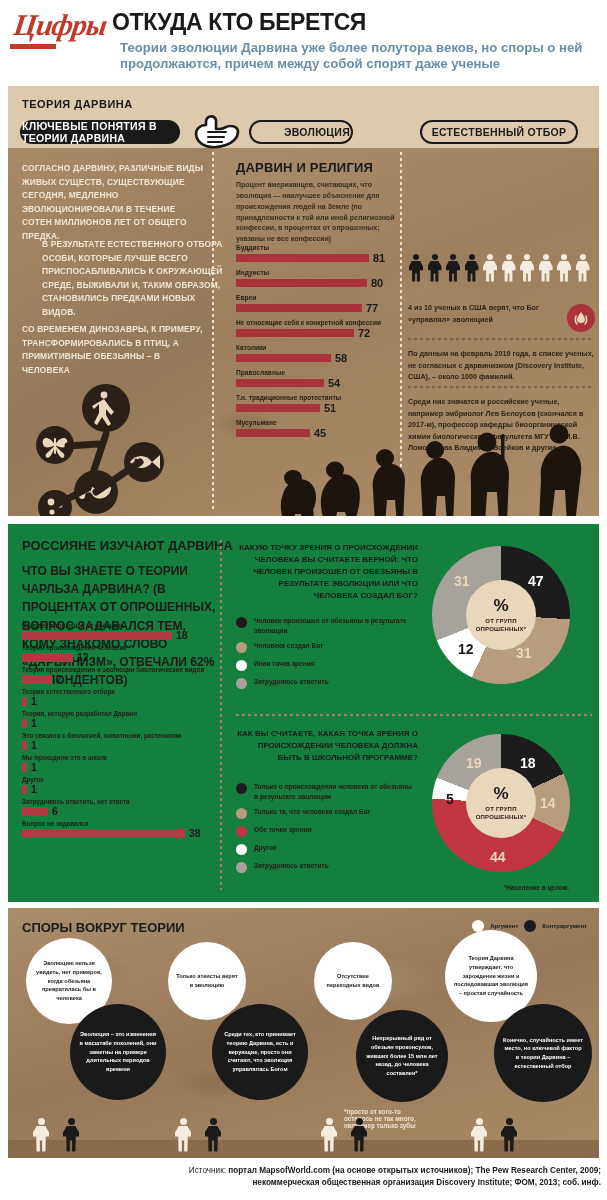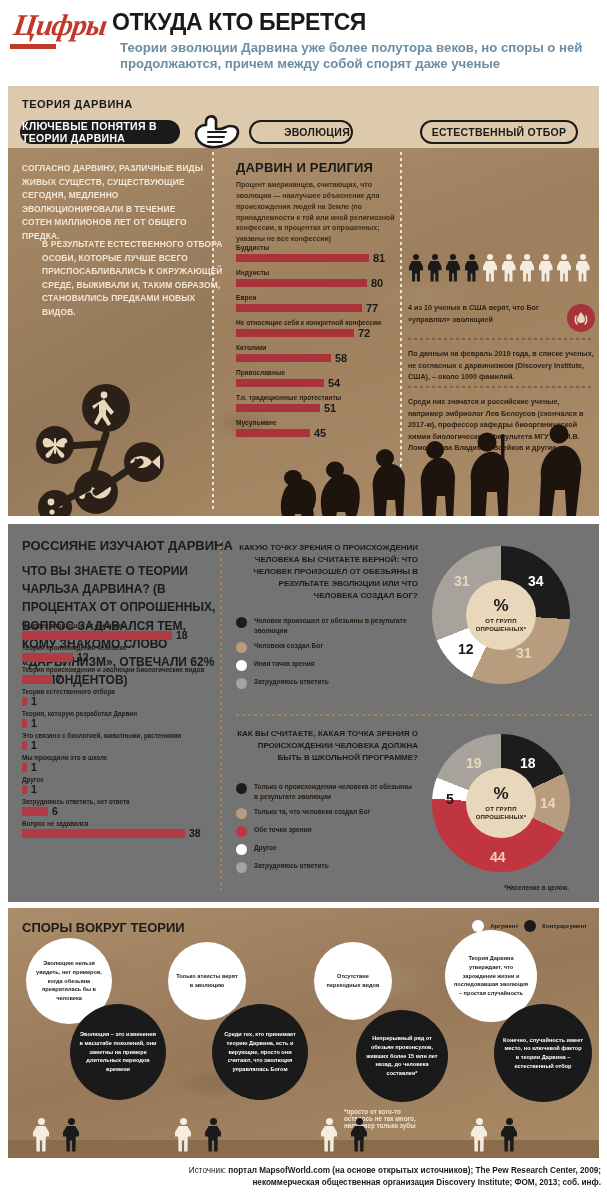--- a/index.html
+++ b/index.html
@@ -88,21 +88,21 @@
   .ppl .body { position:absolute; left:1px; top:6.5px; width:14px; height:21px;
      clip-path:polygon(22% 0,78% 0,100% 28%,100% 46%,78% 46%,78% 100%,56% 100%,56% 62%,44% 62%,44% 100%,22% 100%,22% 46%,0 46%,0 28%); }
   .rt-text { position:absolute; font-size:7.2px; color:#2e2317; line-height:1.6; font-weight:bold;}
   .hands-badge { position:absolute; left:559px; top:218px; width:28px; height:28px; border-radius:50%;
     background:#a8333a; display:flex; align-items:center; justify-content:center; }
 
   
   .evo { position:absolute; left:255px; top:330px; width:336px; height:110px; }
 
   
-  .panel2 { position:absolute; left:8px; top:524px; width:591px; height:378px; background:#737373; overflow:hidden; }
+  .panel2 { position:absolute; left:8px; top:524px; width:591px; height:378px; background:#15803d; overflow:hidden; }
   .p2-title { position:absolute; left:14px; top:14px; font-size:13px; font-weight:bold; color:#1a1a1a; }
   .p2-q { position:absolute; left:14px; top:38px; width:196px; font-size:12px; font-weight:bold; color:#1a1a1a; line-height:1.52; }
   .rbars { position:absolute; left:14px; top:98px; width:200px; }
   .rbar-row { margin-bottom:3.5px; }
   .rbar-lbl { font-size:6.3px; color:#241b12; font-weight:bold; margin-bottom:1px; white-space:nowrap;}
   .rbar-fill { height:8.5px; background:#b23a42; }
   .rbar-val { font-size:10.5px; font-weight:bold; color:#1a1a1a; margin-left:4px; line-height:1;}
 
   .dq { position:absolute; font-size:8px; font-weight:bold; color:#1a1a1a; line-height:1.5;text-align:right; }
   .legend { position:absolute; }
@@ -182,20 +182,21 @@
     </div>
     <div class="pill" style="left:241px; top:34px; width:104px;padding-left:32px;">
       <span>ЭВОЛЮЦИЯ</span>
     </div>
     <div class="pill" style="left:412px; top:34px; width:158px;">
       <span>ЕСТЕСТВЕННЫЙ ОТБОР</span>
     </div>
 
     <div class="p1-text" style="top:76px;">СОГЛАСНО ДАРВИНУ, РАЗЛИЧНЫЕ ВИДЫ ЖИВЫХ СУЩЕСТВ, СУЩЕСТВУЮЩИЕ СЕГОДНЯ, МЕДЛЕННО ЭВОЛЮЦИОНИРОВАЛИ В ТЕЧЕНИЕ СОТЕН МИЛЛИОНОВ ЛЕТ ОТ ОБЩЕГО ПРЕДКА.</div>
     <div class="p1-text" style="top:152px;margin-left:20px;">В РЕЗУЛЬТАТЕ ЕСТЕСТВЕННОГО ОТБОРА ОСОБИ, КОТОРЫЕ ЛУЧШЕ ВСЕГО ПРИСПОСАБЛИВАЛИСЬ К ОКРУЖАЮЩЕЙ СРЕДЕ, ВЫЖИВАЛИ И, ТАКИМ ОБРАЗОМ, СТАНОВИЛИСЬ ПРЕДКАМИ НОВЫХ ВИДОВ.</div>
+    <div class="p1-text" style="top:237px;">СО ВРЕМЕНЕМ ДИНОЗАВРЫ, К ПРИМЕРУ, ТРАНСФОРМИРОВАЛИСЬ В ПТИЦ, А ПРИМИТИВНЫЕ ОБЕЗЬЯНЫ – В ЧЕЛОВЕКА</div>
 
     <div class="tree-icons" style="top:298px;">
       <div class="tree-circ" style="left:46px; top:0; width:48px; height:48px;">
         <svg width="48" height="48" viewBox="0 0 48 48">
           <circle cx="22" cy="11" r="3.4" fill="#e9d7bb"></circle>
           <path d="M22 15 L27 22 L32 28 L29 31 L24 25 L24 31 L29 40 L26 42 L20 33 L15 41 L12 39 L17 29 L17 20 L12 25 L10 22 Z" fill="#e9d7bb"></path>
         </svg>
       </div>
       <div class="tree-circ" style="left:0; top:42px; width:38px; height:38px;">
         <svg width="38" height="38" viewBox="0 0 38 38">
@@ -470,21 +471,21 @@
       </div>
     </div>
 
     <div style="position:absolute; left:424px; top:22px; width:138px; height:138px;">
       <div class="donut" style="left:0; top:0; width:138px; height:138px;
         background:conic-gradient(#1c1c1c 0deg 93.6deg, #b79c7e 93.6deg 205.2deg, #ffffff 205.2deg 248.4deg, #a8a29c 248.4deg 360deg);"></div>
       <div class="donut-hole" style="left:34px; top:34px; width:70px; height:70px;">
         <div class="dh-pct">%</div>
         <div class="dh-c">ОТ ГРУПП ОПРОШЕННЫХ*</div>
       </div>
-      <div class="dlab" style="left:96px; top:28px; color:#ffffff;">34</div>
+      <div class="dlab" style="left:96px; top:28px; color:#ffffff;">47</div>
       <div class="dlab" style="left:84px; top:100px; color:#e9d7bb;">31</div>
       <div class="dlab" style="left:26px; top:96px; color:#1a1a1a;">12</div>
       <div class="dlab" style="left:22px; top:28px; color:#e9d7bb;">31</div>
     </div>
 
     <div class="dash-h" style="left:228px; top:190px; width:356px; background-image:linear-gradient(90deg,#9c8262 55%, transparent 0); background-size:6px 2px;"></div>
 
     <div class="dq" style="left:228px; top:204px; width:182px;">КАК ВЫ СЧИТАЕТЕ, КАКАЯ ТОЧКА ЗРЕНИЯ О ПРОИСХОЖДЕНИИ ЧЕЛОВЕКА ДОЛЖНА БЫТЬ В ШКОЛЬНОЙ ПРОГРАММЕ?</div>
     <div class="legend" style="left:228px; top:258px; width:178px;">
       <div class="lg-row">

